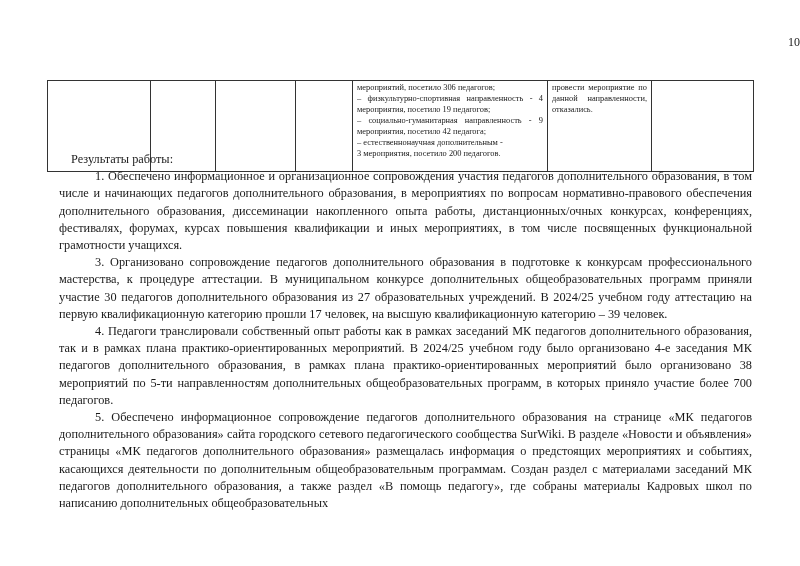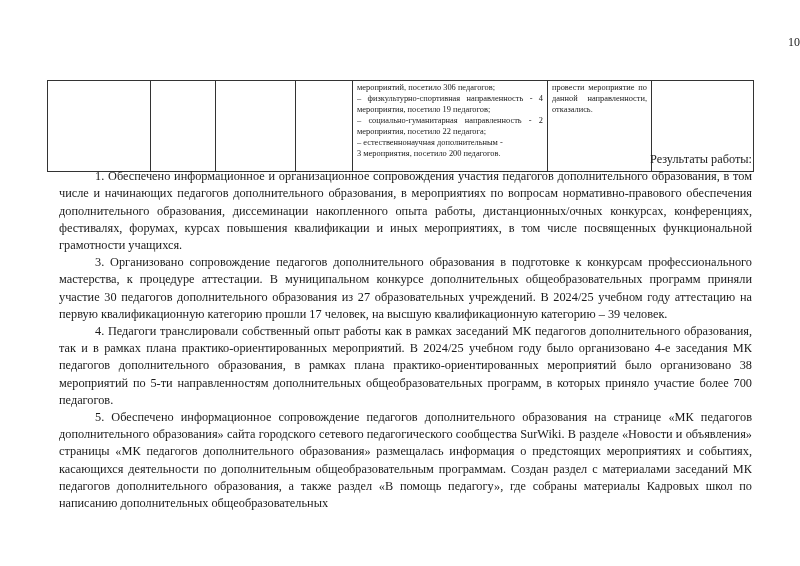--- a/index.html
+++ b/index.html
@@ -8,21 +8,21 @@
   .page-number { position: absolute; top: 35px; left: 0; width: 800px; text-align: right;
                  font-size: 12px; }
   table.cont { position: absolute; top: 59px; left: 47px; border-collapse: collapse;
                table-layout: fixed; width: 706px; margin-top: 21px; }
   table.cont td { border: 1px solid #333; vertical-align: top; padding: 1px 4px 0 4px;
                   font-size: 8.4px; line-height: 11px; height: 89px; }
   .cell-p { margin: 0; text-align: justify; }
   .body { position: absolute; top: 151px; left: 59px; width: 693px; font-size: 12.3px; line-height: 17.2px; }
   .body p { margin: 0; text-align: justify; }
   .body p.item { text-indent: 36px; }
-  .body .heading { text-align: right; margin-left: 12px; }
+  .body .heading { text-align: left; margin-left: 12px; }
 </style>
 </head>
 <body>
 
 <div class="page-number">10</div>
 
 <table class="cont">
   <colgroup>
     <col style="width:103px">
       <col style="width:65px">
@@ -34,21 +34,21 @@
   </colgroup>
   <tbody>
       <tr>
     <td></td>
     <td></td>
     <td></td>
     <td></td>
     <td>
       <p class="cell-p">мероприятий, посетило 306 педагогов;</p>
       <p class="cell-p">–   физкультурно-спортивная направленность - 4 мероприятия, посетило 19 педагогов;</p>
-      <p class="cell-p">–   социально-гуманитарная направленность - 2 мероприятия, посетило 22 педагога;</p>
+      <p class="cell-p">–   социально-гуманитарная направленность - 9 мероприятия, посетило 42 педагога;</p>
       <p class="cell-p">–   естественнонаучная дополнительным -</p>
       <p class="cell-p">3 мероприятия, посетило 200 педагогов.</p>
     </td>
     <td>
       <p class="cell-p">провести мероприятие по данной направленности, отказались.</p>
     </td>
     <td></td>
   </tr>
 </tbody>
   </table>

